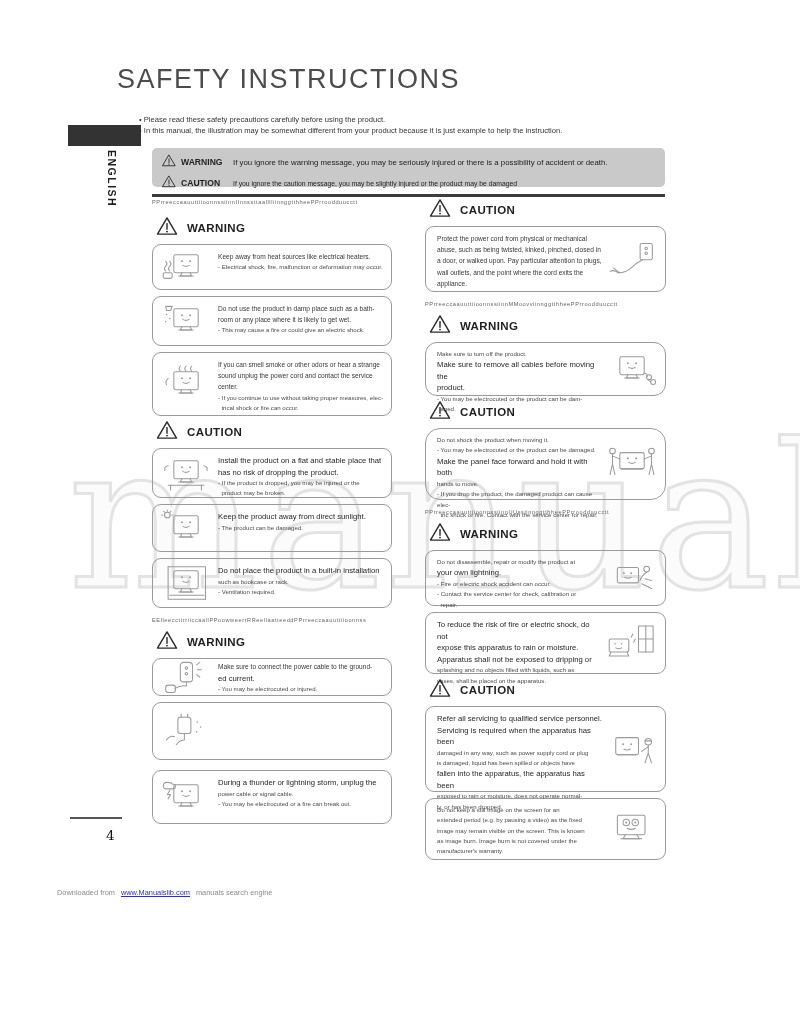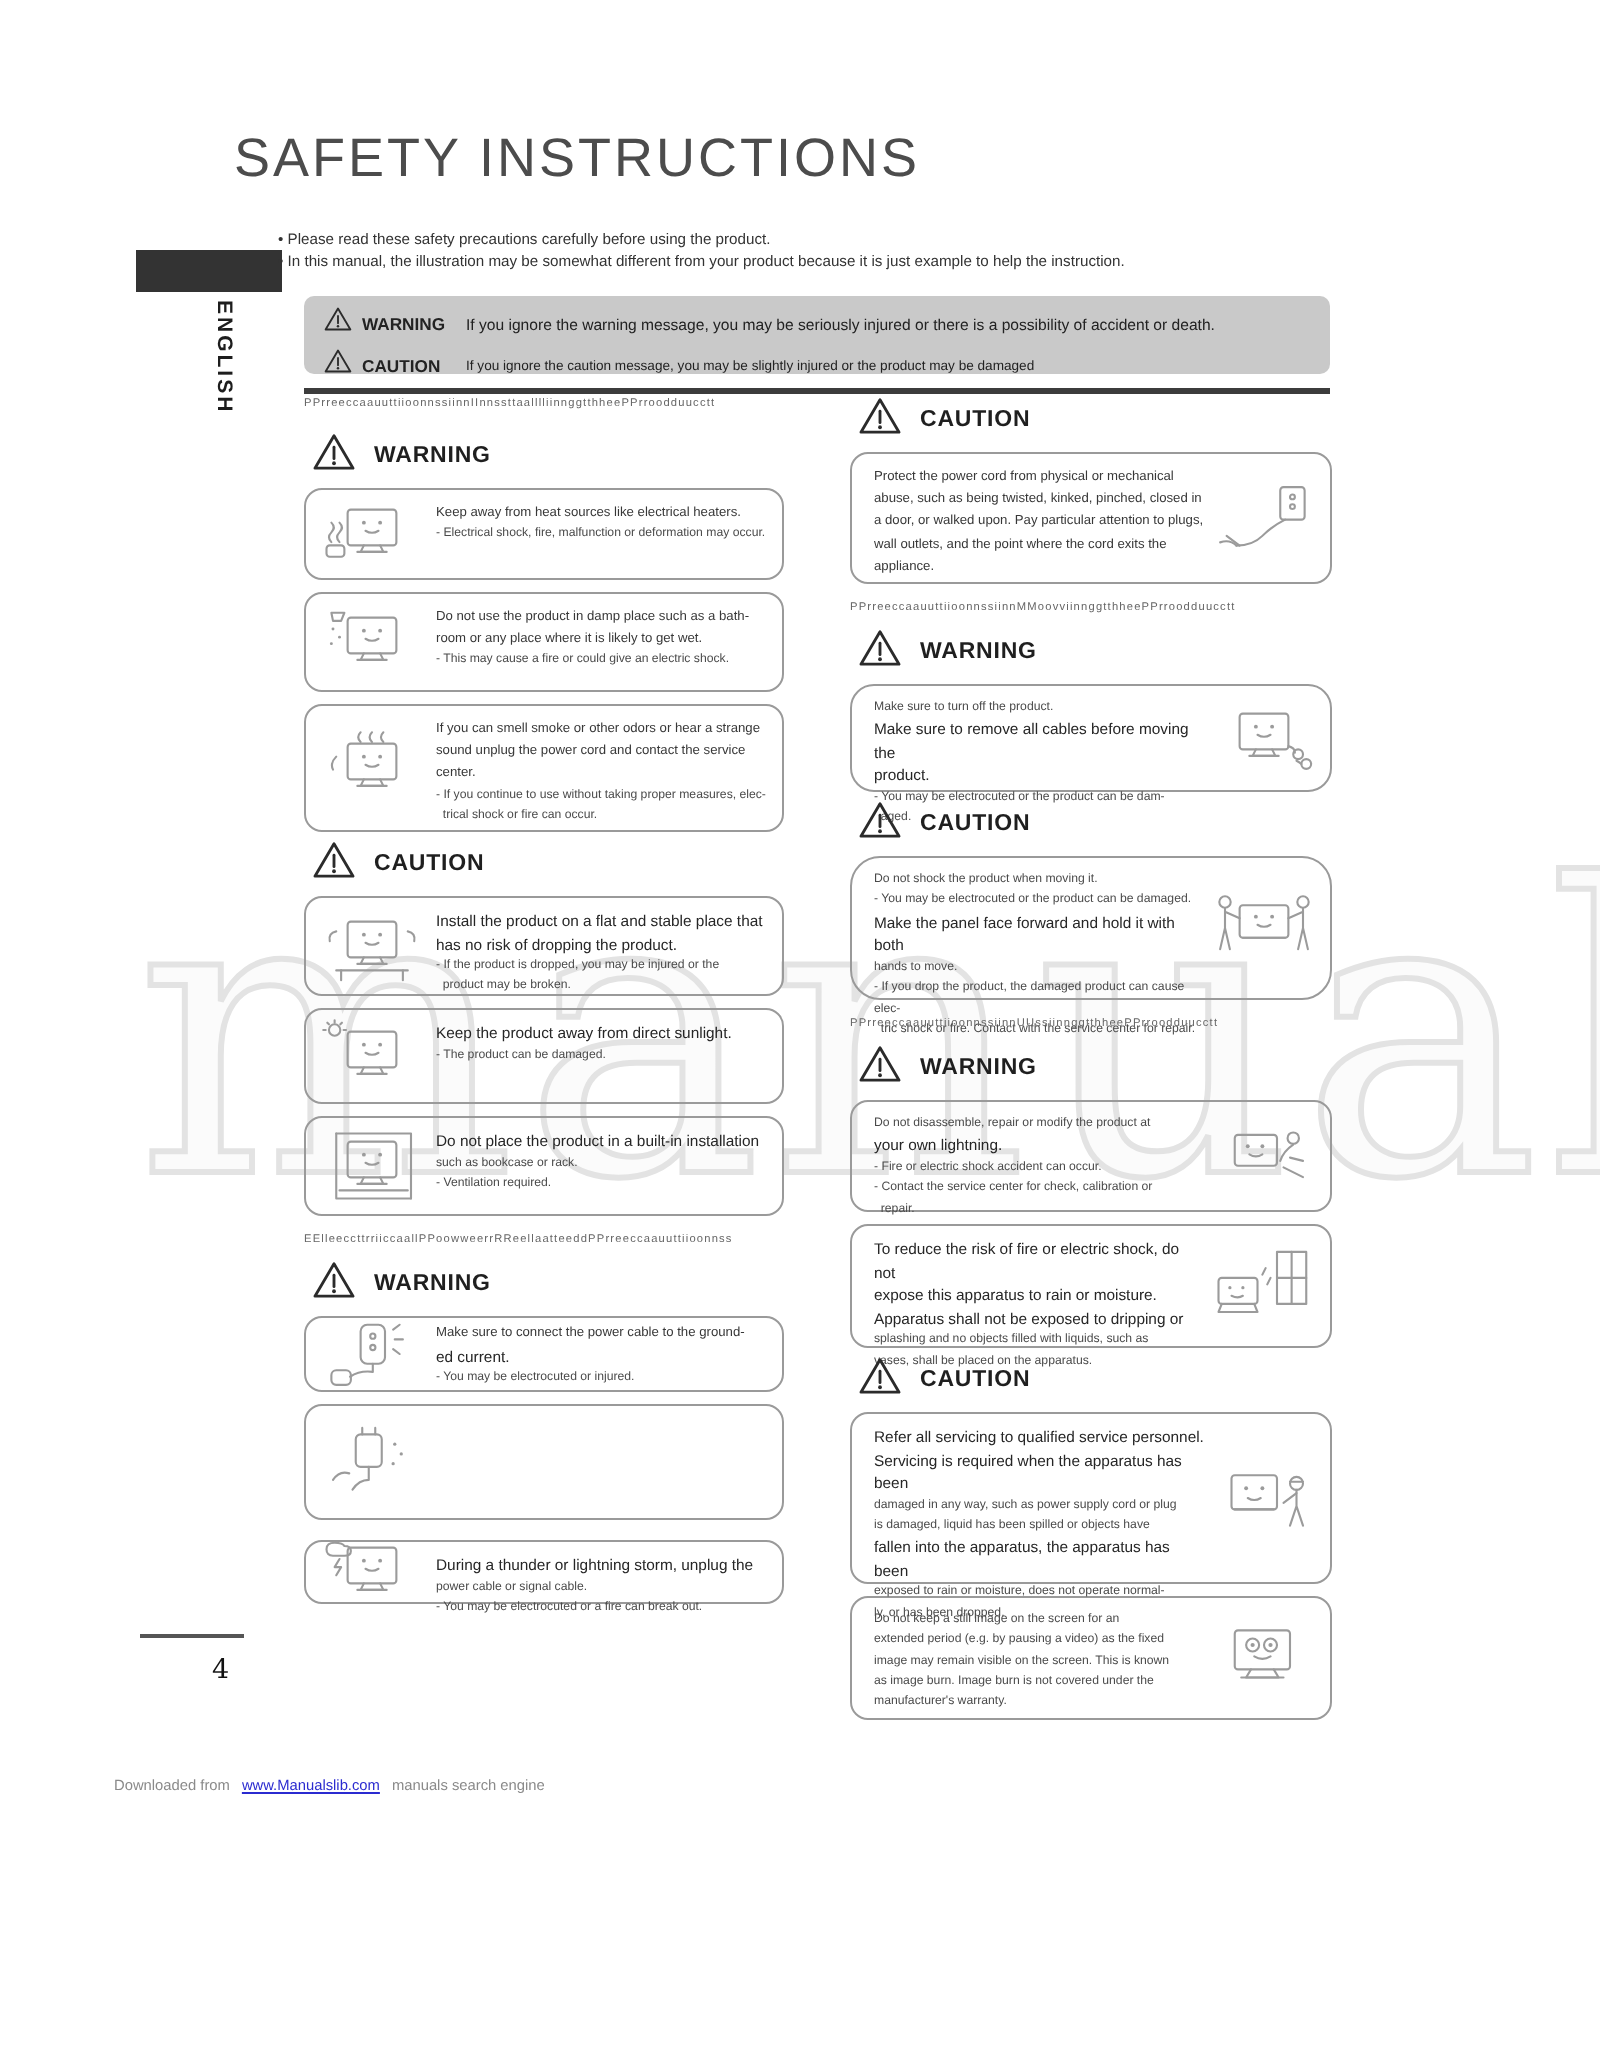--- a/index.html
+++ b/index.html
@@ -272,21 +272,21 @@
               <rect x="22" y="6" width="16" height="20" rx="3"></rect>
               <path d="M26 6V2M34 6V2"></path>
               <path d="M30 26v8q-6 0-10 6"></path>
               <path d="M8 34q4-6 10-4"></path>
               <circle class="f" cx="46" cy="12" r="1"></circle>
               <circle class="f" cx="50" cy="18" r="1"></circle>
               <circle class="f" cx="45" cy="24" r="1"></circle>
             </svg>
           </span>
         </div>
-        <div class="sbox" style="height: 32px; margin-top: 10px;">
+        <div class="sbox" style="height: 54px; margin-top: 10px;">
           <span class="ill">
             <svg viewBox="0 0 64 46">
               <path d="M4 9q0-4 5-4t6 2q4 0 4 3t-4 3H8Q4 13 4 9"></path>
               <path d="M12 15l-3 5h4l-3 5"></path>
               <rect x="17" y="8" width="30" height="22" rx="2"></rect>
               <circle class="f" cx="27" cy="16" r="1.2"></circle>
               <circle class="f" cx="37" cy="16" r="1.2"></circle>
               <path d="M28 21q4 2.5 8 0"></path>
               <path d="M27 30l-2 4h14l-2-4"></path>
               <path d="M23 34h18"></path>

